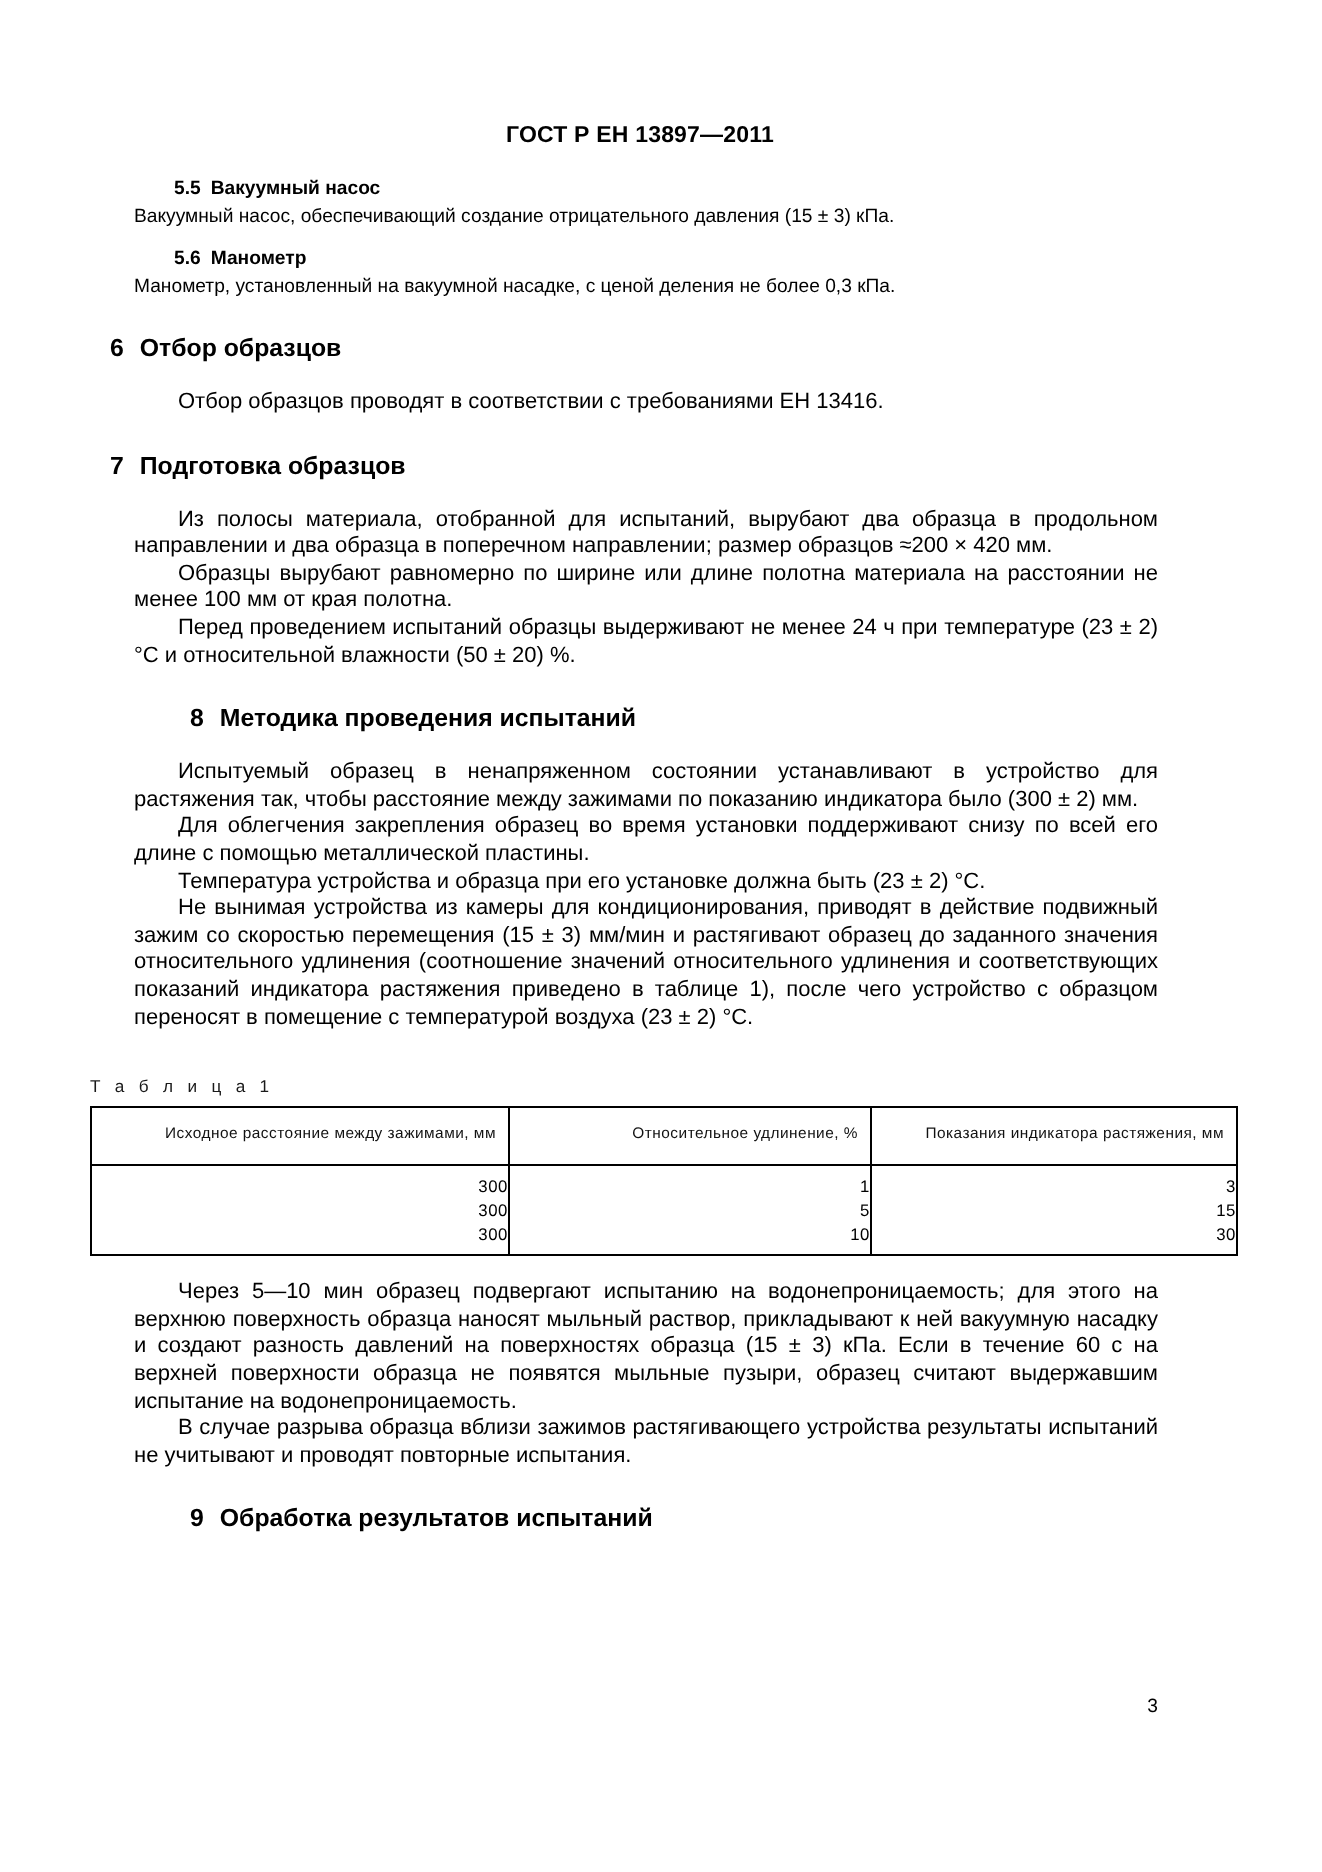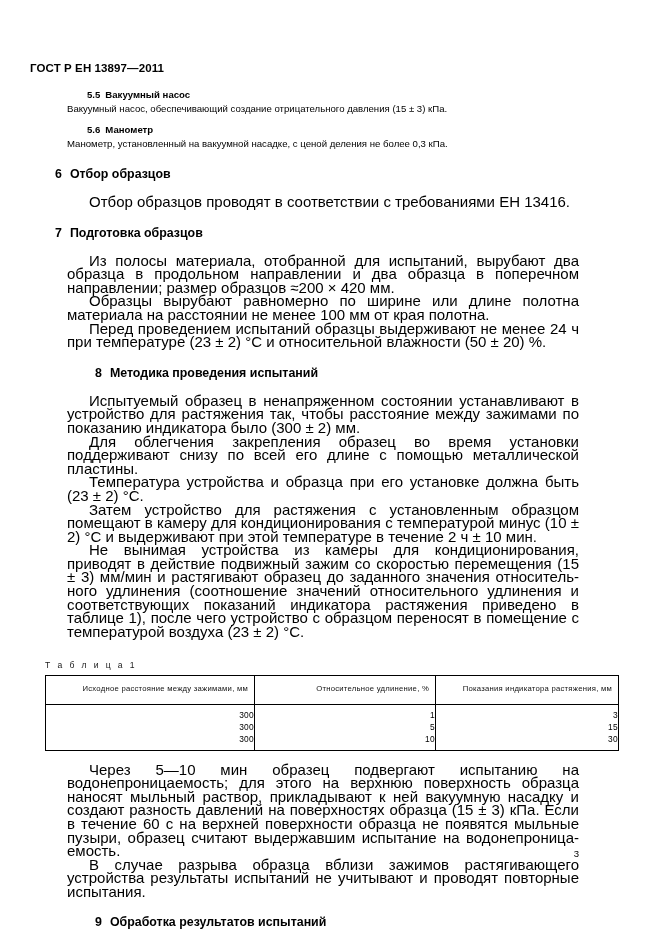--- a/index.html
+++ b/index.html
@@ -17,23 +17,23 @@
     width: 661px;
     height: 936px;
     background: #ffffff;
     overflow: hidden;
     box-sizing: border-box;
   }
   
   .doc-header {
     position: absolute;
     top: 62px;
-    left: 30px;
+    left: 44px;
     right: 65px;
-    text-align: left;
+    text-align: center;
     font-size: 11.5px;
     font-weight: bold;
     letter-spacing: 0.1px;
   }
   
   .content {
     position: absolute;
     top: 88px;
     left: 67px;
     width: 512px;
@@ -58,21 +58,21 @@
     font-weight: bold;
     line-height: 16px;
     margin: 16px 0 0 -12px;
   }
   .section-heading .num { margin-right: 8px; }
   .section-heading.indented {
     margin-left: 28px;
   }
   
   p.para {
-    font-size: 15px;
+    font-size: 11px;
     line-height: 13.6px;
     margin: 0;
     text-align: justify;
     text-indent: 22px;
     hyphens: manual;
   }
   p.para.first-after-heading { margin-top: 13px; }
   .spacer-md { height: 12px; }
   
   .table-caption {
@@ -158,21 +158,20 @@
     <p class="para first-after-heading">Из полосы материала, отобранной для испытаний, вырубают два образца в продольном направле­нии и два образца в поперечном направлении; размер образцов ≈200 × 420 мм.</p>
     <p class="para">Образцы вырубают равномерно по ширине или длине полотна материала на расстоянии не менее 100 мм от края полотна.</p>
     <p class="para">Перед проведением испытаний образцы выдерживают не менее 24 ч при температуре (23 ± 2) °С и относительной влажности (50 ± 20) %.</p>
 
     <div class="section-heading indented">
       <span class="num">8</span><span>Методика проведения испытаний</span>
     </div>
     <p class="para first-after-heading">Испытуемый образец в ненапряженном состоянии устанавливают в устройство для растяжения так, чтобы расстояние между зажимами по показанию индикатора было (300 ± 2) мм.</p>
     <p class="para">Для облегчения закрепления образец во время установки поддерживают снизу по всей его длине с помощью металлической пластины.</p>
     <p class="para">Температура устройства и образца при его установке должна быть (23 ± 2) °С.</p>
-    <p class="para">Затем устройство для растяжения с установленным образцом помещают в камеру для кондици­онирования с температурой минус (10 ± 2) °С и выдерживают при этой температуре в течение 2 ч ± 10 мин.</p>
     <p class="para">Не вынимая устройства из камеры для кондиционирования, приводят в действие подвижный зажим со скоростью перемещения (15 ± 3) мм/мин и растягивают образец до заданного значения относитель­ного удлинения (соотношение значений относительного удлинения и соответствующих показаний инди­катора растяжения приведено в таблице 1), после чего устройство с образцом переносят в помещение с температурой воздуха (23 ± 2) °С.</p>
 
     <div class="table-caption">Т а б л и ц а  1</div>
     <table class="gost">
       <thead>
         <tr>
           <th class="col-a">Исходное расстояние между зажимами, мм</th>
           <th class="col-b">Относительное удлинение, %</th>
           <th class="col-c">Показания индикатора растяжения, мм</th>
         </tr>

